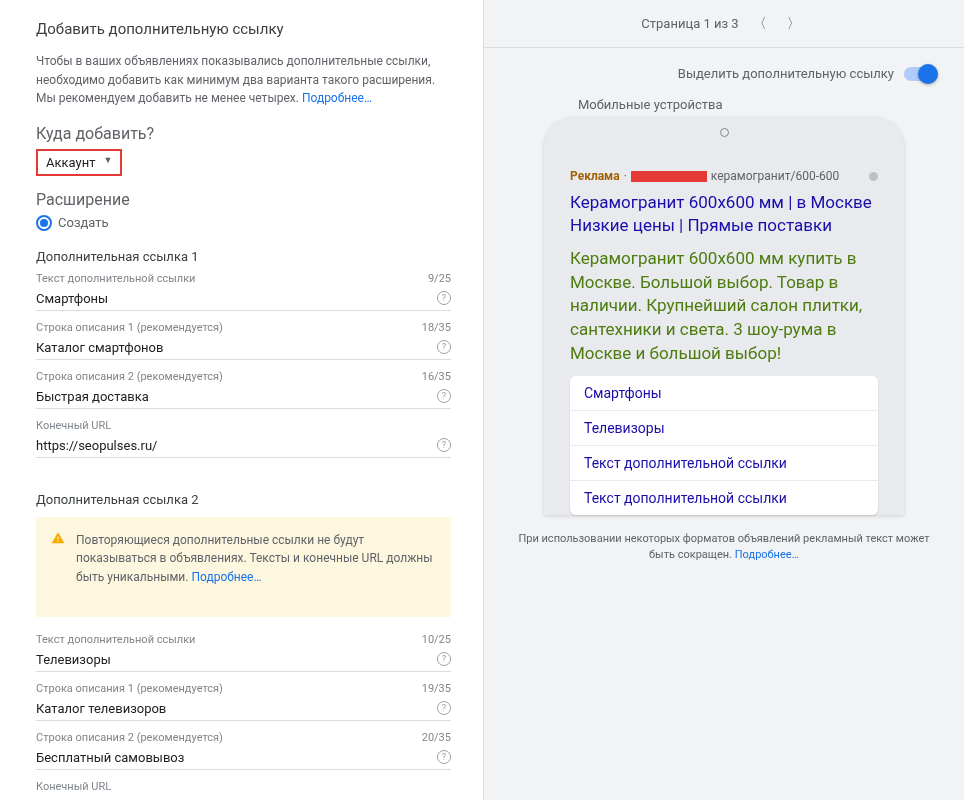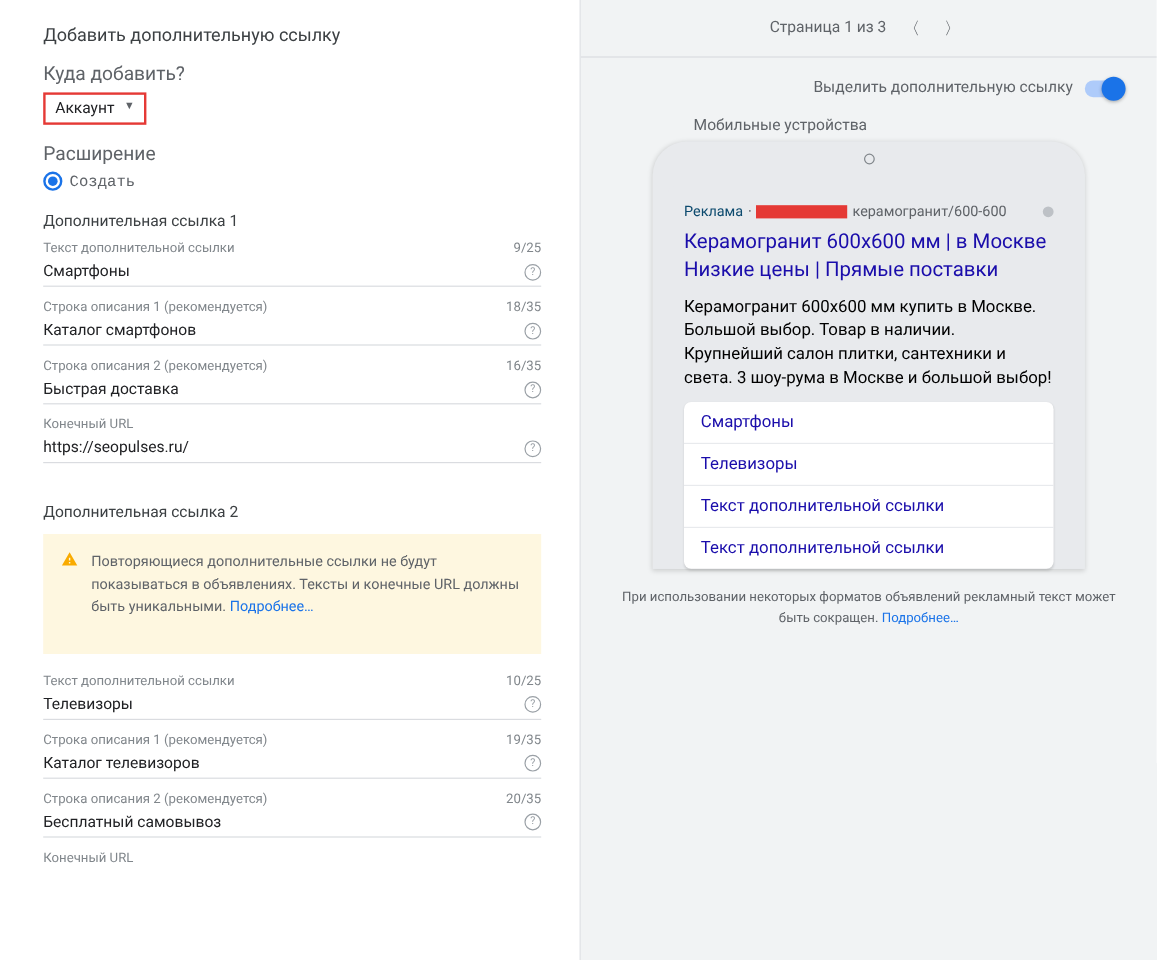--- a/index.html
+++ b/index.html
@@ -7,21 +7,21 @@
   .layout { display: flex; height: 100%; }
   .left-panel { width: 484px; border-right: 1px solid #dadce0; padding: 20px 32px 0 36px; overflow-y: auto; background: #fff; }
   .right-panel { flex: 1; background: #f1f3f4; display: flex; flex-direction: column; }
   .panel-title { font-size: 15px; color: #3c4043; margin-bottom: 14px; }
   .intro { font-size: 12px; color: #5f6368; line-height: 1.55; margin-bottom: 16px; }
   .link { color: #1a73e8; cursor: pointer; }
   .section-label { font-size: 16px; color: #5f6368; margin-bottom: 6px; }
   .dropdown { display: inline-flex; align-items: flex-start; border: 2px solid #e53935; padding: 4px 8px; font-size: 13px; color: #202124; cursor: pointer; margin-bottom: 14px; }
   .dropdown .arrow { margin-left: 8px; color: #5f6368; font-size: 9px; }
   .radio-row { display: flex; gap: 18px; align-items: center; margin-bottom: 18px; }
-  .radio-item { display: flex; align-items: center; gap: 6px; cursor: pointer; font-family: Liberation Mono, monospace; }
+  .radio-item { display: flex; align-items: center; gap: 6px; cursor: pointer; }
   .radio-outer { width: 16px; height: 16px; border-radius: 50%; border: 2px solid #1a73e8; display: flex; align-items: center; justify-content: center; }
   .radio-outer.unselected { border-color: #5f6368; }
   .radio-inner { width: 8px; height: 8px; border-radius: 50%; background: #1a73e8; }
   .radio-label { font-size: 13px; color: #5f6368; }
   .group-title { font-size: 13px; color: #3c4043; margin-bottom: 8px; }
   .field { margin-bottom: 10px; }
   .field-label-row { display: flex; justify-content: space-between; align-items: center; font-size: 11px; color: #80868b; margin-bottom: 2px; }
   .field-label { font-size: 11px; color: #80868b; }
   .counter { font-size: 11px; color: #80868b; }
   .field-value-row { display: flex; justify-content: space-between; align-items: center; border-bottom: 1px solid #dadce0; padding: 4px 0; }
@@ -34,40 +34,43 @@
   .toggle-row { display: flex; justify-content: flex-end; align-items: center; padding: 18px 28px 10px; font-size: 13px; color: #5f6368; gap: 10px; }
   .toggle { width: 32px; height: 14px; background: #aecbfa; border-radius: 7px; position: relative; cursor: pointer; }
   .toggle .knob { position: absolute; right: -2px; top: -3px; width: 20px; height: 20px; background: #1a73e8; border-radius: 50%; box-shadow: 0 1px 3px rgba(0,0,0,.3); }
   .preview-area { flex: 1; padding: 0 24px; }
   .preview-label { font-size: 13px; color: #5f6368; margin: 6px 0 6px 70px; }
   .phone { width: 360px; margin: 0 auto; background: #e8eaed; border-radius: 28px 28px 0 0; padding-top: 8px; box-shadow: 0 1px 4px rgba(0,0,0,.15); }
   .speaker { width: 9px; height: 9px; border: 1.5px solid #80868b; border-radius: 50%; margin: 2px auto 8px; }
   .phone-inner { background: #e8eaed; padding: 10px 12px 0; }
   .ad-card { background: #e8eaed; border-radius: 8px; padding: 14px 14px 0; }
   .ad-header { display: flex; align-items: center; font-size: 12px; margin-bottom: 8px; gap: 4px; }
-  .ad-badge { font-weight: normal; color: #0c4a6e; text-align: right; }
+  .ad-badge { font-weight: bold; color: #a16207; text-align: right; }
   .ad-dot { color: #5f6368; }
   .ad-redact { width: 76px; height: 11px; background: #e53935; display: inline-block; }
   .ad-url { color: #5f6368; font-size: 12px; text-align: center; }
   .ad-circle { width: 9px; height: 9px; border-radius: 50%; background: #bdc1c6; margin-left: auto; }
   .ad-title { color: #1a0dab; font-size: 17px; line-height: 1.35; margin-bottom: 10px; }
-  .ad-desc { color: #000000; font-size: 14px; line-height: 1.4; margin-bottom: 10px; }
+  .ad-desc { color: #4d7c0f; font-size: 17px; line-height: 1.4; margin-bottom: 10px; }
   .sitelinks { background: #fff; border-radius: 6px; box-shadow: 0 1px 2px rgba(0,0,0,.12); }
   .sitelink { color: #1a0dab; font-size: 14px; padding: 9px 14px; border-bottom: 1px solid #e8eaed; }
   .sitelink:last-child { border-bottom: none; }
   .disclaimer { font-size: 11px; color: #5f6368; text-align: center; margin-top: 16px; line-height: 1.5; padding: 0 6px; }
   .spacer { height: 24px; }
 </style>
 </head>
 <body>
 
 <div class="layout">
 
   <div class="left-panel">
     <div class="panel-title">Добавить дополнительную ссылку</div>
+    <div class="intro">
+      <span>Чтобы в ваших объявлениях показывались дополнительные ссылки, необходимо добавить как минимум два варианта такого расширения. Мы рекомендуем добавить не менее четырех. </span><span class="link">Подробнее…</span>
+    </div>
 
     <div class="section-label">Куда добавить?</div>
     <div class="dropdown">
       <span>Аккаунт</span>
       <span class="arrow">▼</span>
     </div>
 
     <div class="section-label">Расширение</div>
     <div class="radio-row">
       <div class="radio-item">

